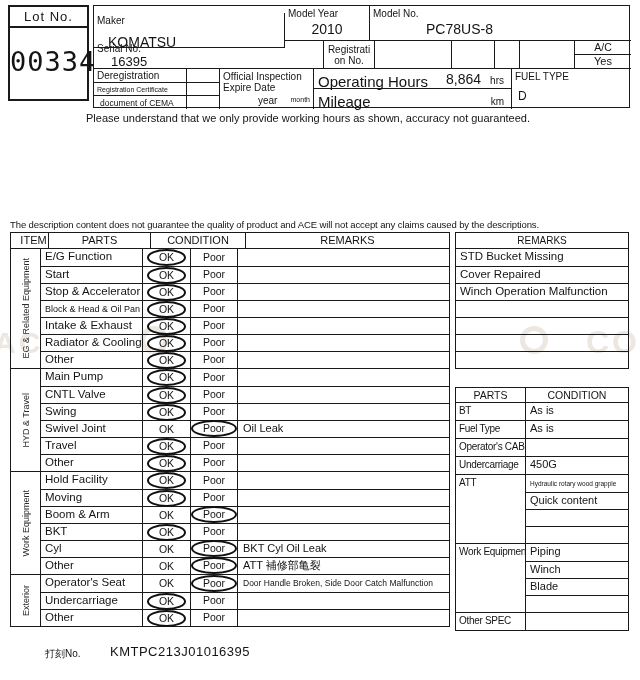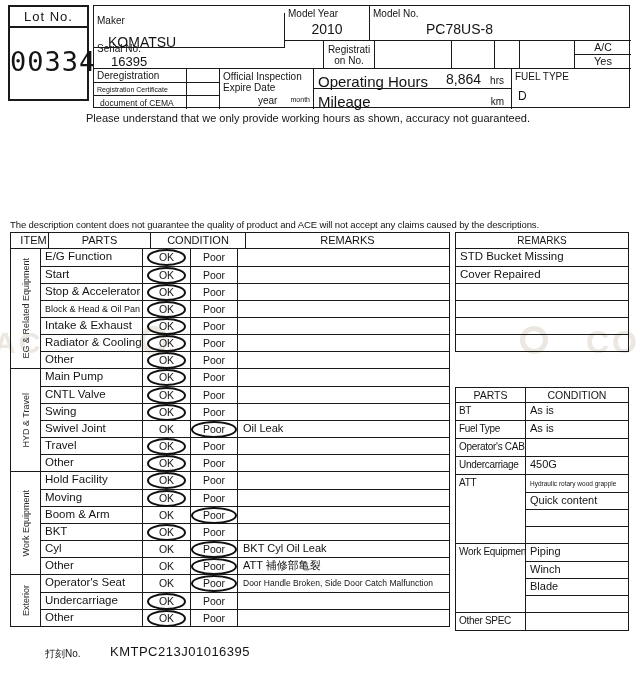--- a/index.html
+++ b/index.html
@@ -72,21 +72,21 @@
   .tgroup { display:flex; }
   .tgroup + .tgroup { border-top:1px solid #1a1a1a; }
   .c-item { width:30px; border-right:1px solid #1a1a1a; display:flex; align-items:center; justify-content:center; }
   .vlabel { writing-mode:vertical-rl; transform:rotate(180deg); font-size:9px; white-space:nowrap; color:#2a2a2a; }
   .grows { flex:1; }
   .trow { display:flex; height:17px; }
   .trow + .trow { border-top:1px solid #1a1a1a; }
   .c-part { width:102px; border-right:1px solid #1a1a1a; font-size:11.5px; line-height:15px; padding-left:4px; white-space:nowrap; overflow:hidden; }
   .c-part.sm { font-size:9px; line-height:16px; }
   .c-ok { width:48px; border-right:1px solid #1a1a1a; display:flex; align-items:center; justify-content:center; }
-  .c-poor { width:47px; border-right:1px solid #1a1a1a; display:flex; align-items:flex-start; justify-content:center; }
+  .c-poor { width:47px; border-right:1px solid #1a1a1a; display:flex; align-items:flex-end; justify-content:center; }
   .c-rem { flex:1; font-size:11px; line-height:15px; padding-left:5px; white-space:nowrap; overflow:hidden; }
   .c-rem.sm { font-size:8.5px; line-height:16px; }
   .cond { font-size:10.5px; line-height:11px; padding:1px 10px; border:2px solid transparent; border-radius:50%; }
   .cond.circled { border-color:#111; }
 
   
   #rtable1 { left:455px; top:232px; width:174px; border:1px solid #1a1a1a; }
   .rt1-head { height:16px; border-bottom:1px solid #1a1a1a; text-align:center; font-size:10px; line-height:15px; }
   .rt1-row { height:17px; font-size:11.5px; line-height:15px; padding-left:4px; white-space:nowrap; overflow:hidden; }
   .rt1-row + .rt1-row { border-top:1px solid #1a1a1a; }
@@ -446,20 +446,21 @@
         <div class="c-rem"></div>
       </div>
     </div>
   </div>
 </div>
 
 <div id="rtable1" class="abs">
   <div class="rt1-head">REMARKS</div>
   <div class="rt1-row">STD Bucket Missing</div>
   <div class="rt1-row">Cover Repaired</div>
+  <div class="rt1-row">Winch Operation Malfunction</div>
   <div class="rt1-row"></div>
   <div class="rt1-row"></div>
   <div class="rt1-row"></div>
   <div class="rt1-row"></div>
 </div>
 
 <div id="rtable2" class="abs">
   <div class="rt2-head">
     <div class="rt2-hp">PARTS</div>
     <div class="rt2-hc">CONDITION</div>

